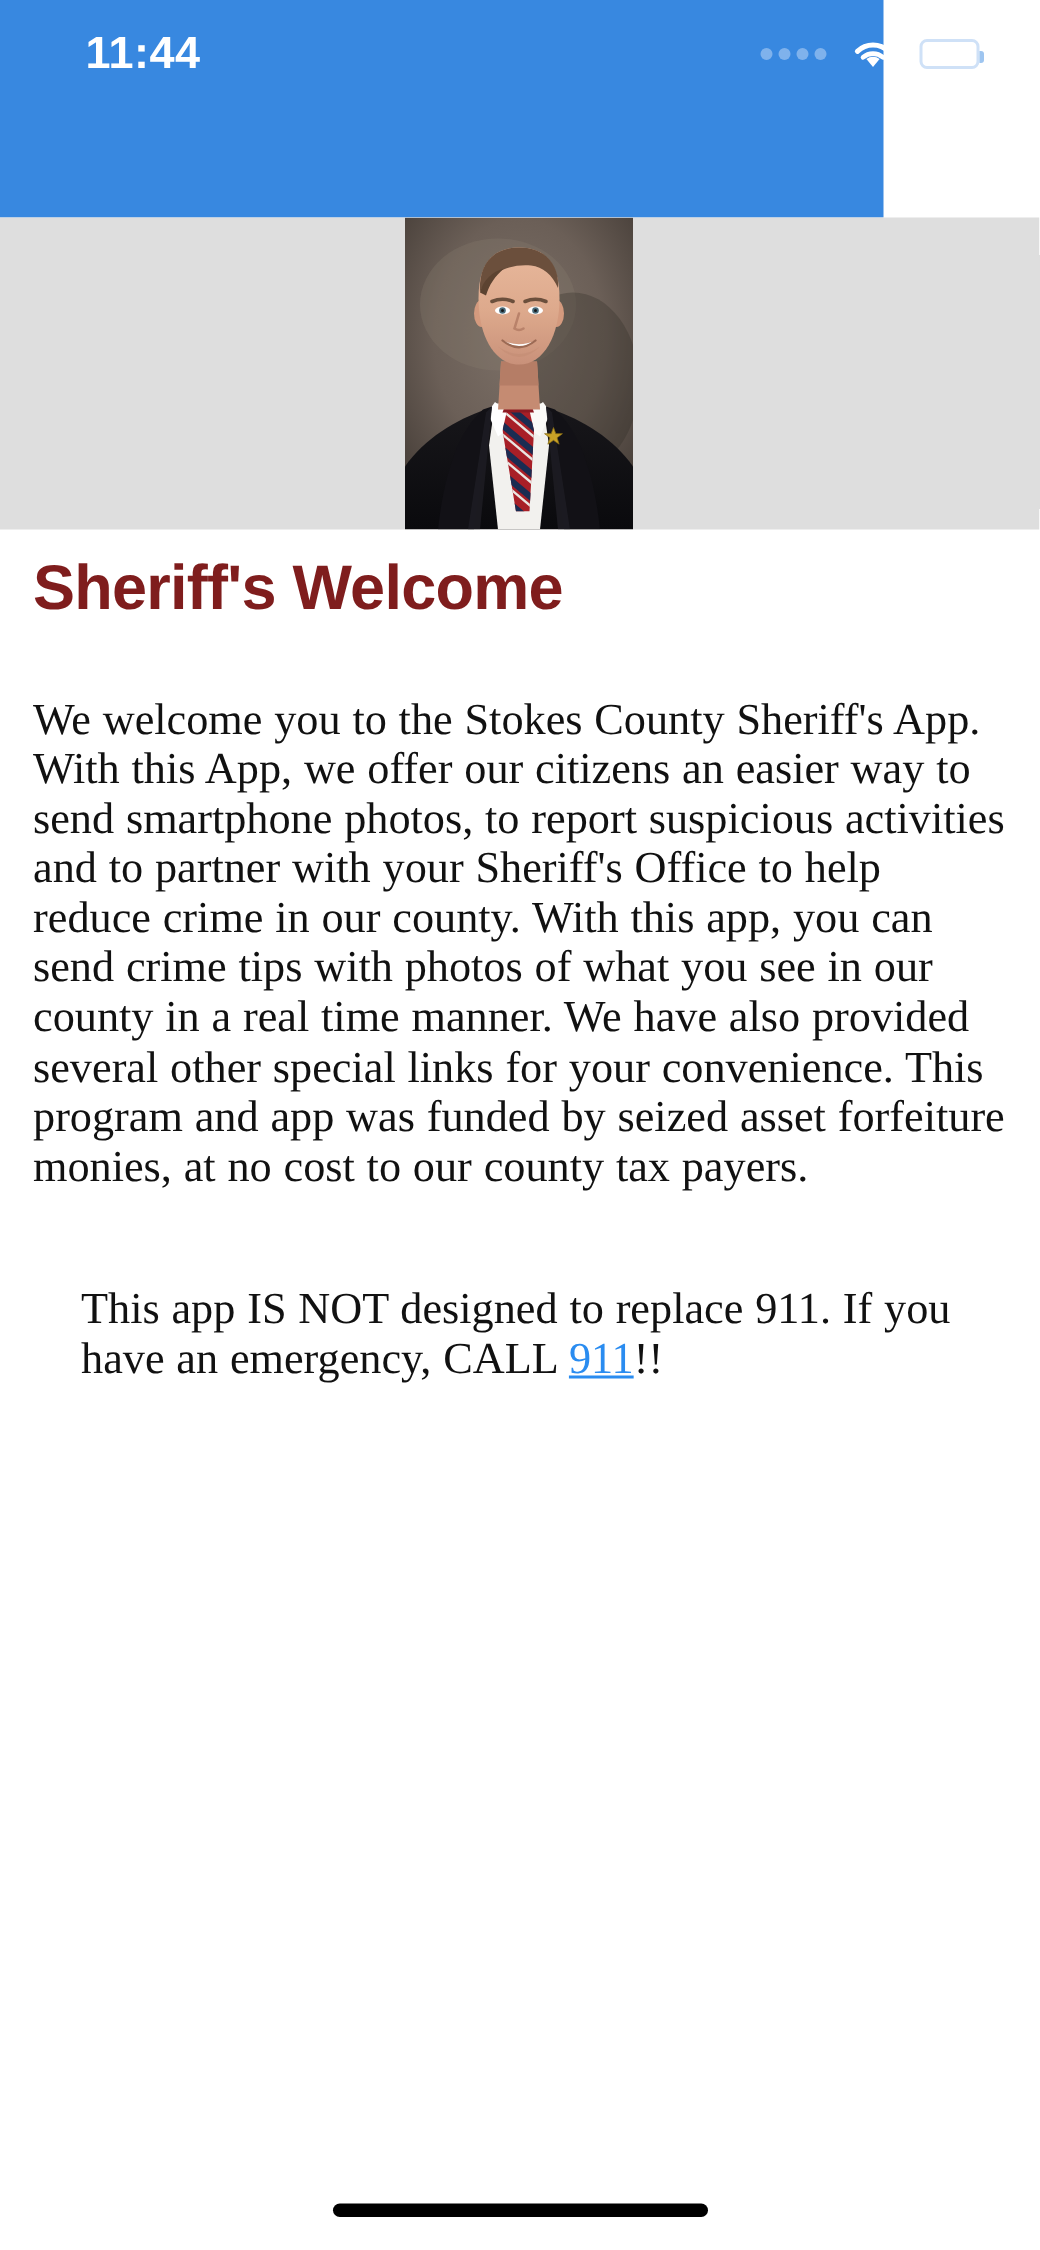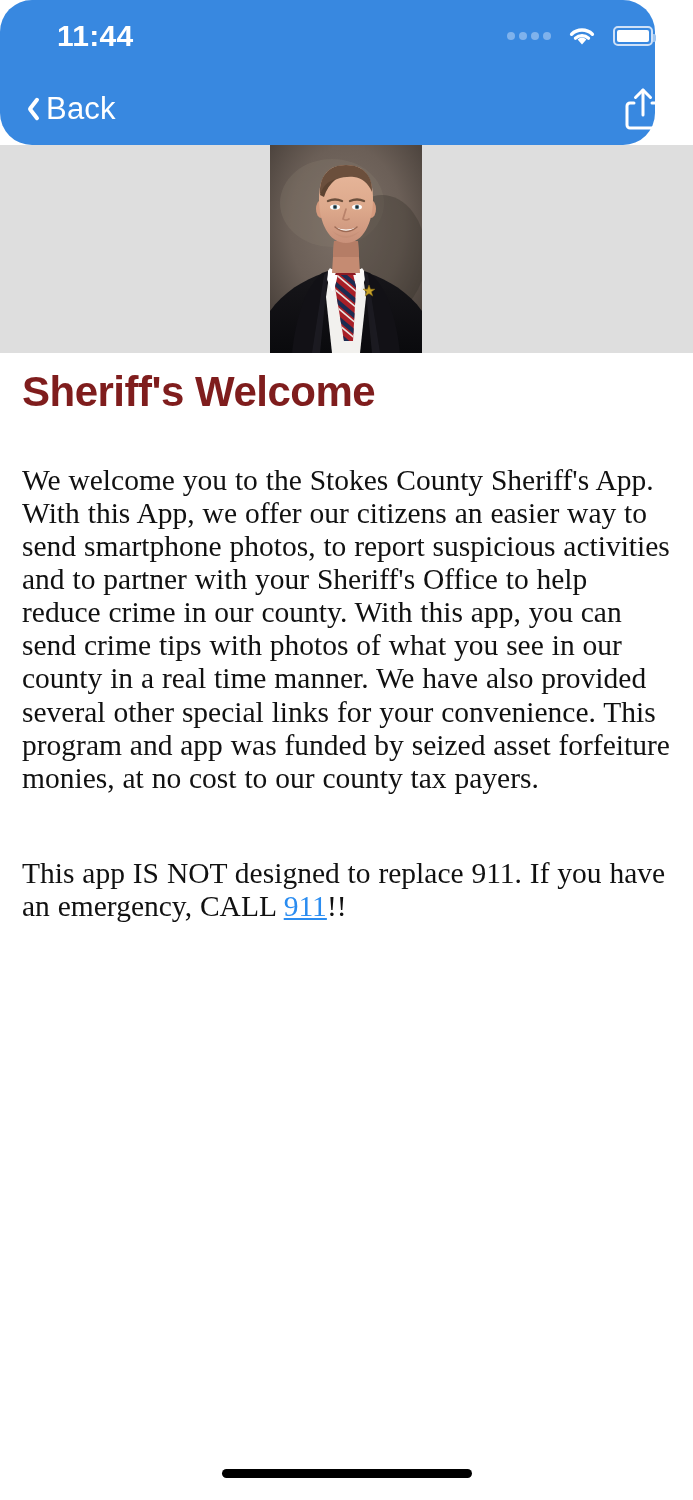--- a/index.html
+++ b/index.html
@@ -6,23 +6,22 @@
   html, body {
     width:693px; height:1500px;
     background:#ffffff;
     font-family:"Liberation Sans", sans-serif;
     overflow:hidden;
   }
   #screen { position:relative; width:693px; height:1500px; background:#fff; }
 
   
   .chrome {
-    position:absolute; top:0; left:0; width:655px; height:145px;
+    position:absolute; top:0; left:0; width:589px; height:145px;
     background:#3888e0;
-    border-radius:32px;
   }
   .statusbar {
     position:absolute; top:0; left:0; width:693px; height:72px;
     display:flex; align-items:center; justify-content:space-between;
     padding:0 40px 0 57px;
   }
   .status-time {
     color:#ffffff; font-size:30px; font-weight:600;
     letter-spacing:0.3px; line-height:1;
   }
@@ -73,21 +72,21 @@
   }
   .body-wrap {
     font-family:"Liberation Serif", serif;
     color:#111; margin-top:48px;
   }
   .person-name { font-size:27px; font-weight:700; line-height:1.2; }
   .para {
     font-size:29.5px; line-height:1.12; 
     text-align:left; word-spacing:0.5px;
   }
-  .para-2 { margin-top:62px; }
+  .para-2 { margin-top:62px;margin-left:32px; }
   .link-911 { color:#2a8cf0; }
 
   
   .home-indicator {
     position:absolute; left:50%; transform:translateX(-50%);
     bottom:22px; width:250px; height:9px;
     background:#000; border-radius:5px;
   }
 </style>
 </head>
@@ -113,34 +112,20 @@
             <path d="M4.6 9.2 A15 15 0 0 1 25.4 9.2" fill="none" stroke="#ffffff" stroke-width="3.4" stroke-linecap="round"></path>
             <path d="M8.4 13.2 A10 10 0 0 1 21.6 13.2" fill="none" stroke="#ffffff" stroke-width="3.2" stroke-linecap="round"></path>
           </svg>
         </span>
         <span class="batt">
             <i></i>
           </span>
       </div>
     </div>
 
-    <div class="navbar">
-      <div class="back-btn">
-        <span class="chev"></span>
-        <span class="back-label">Back</span>
-      </div>
-
-      <div class="share-btn">
-        <svg viewBox="0 0 40 46" width="40" height="46">
-          <path d="M11 17 H7 a3 3 0 0 0 -3 3 V39 a3 3 0 0 0 3 3 H33 a3 3 0 0 0 3 -3 V20 a3 3 0 0 0 -3 -3 H29" fill="none" stroke="#ffffff" stroke-width="3" stroke-linecap="round"></path>
-          <path d="M20 4 V29" fill="none" stroke="#ffffff" stroke-width="3" stroke-linecap="round"></path>
-          <path d="M12.5 11.5 L20 4 L27.5 11.5" fill="none" stroke="#ffffff" stroke-width="3" stroke-linecap="round" stroke-linejoin="round"></path>
-        </svg>
-      </div>
-    </div>
   </div>
 
   <div class="photo-band">
     <div class="photo">
       <svg viewBox="0 0 152 208" preserveAspectRatio="none">
         <defs>
           <radialGradient id="bg" cx="50%" cy="38%" r="78%">
             <stop offset="0%" stop-color="#7d7168"></stop>
             <stop offset="48%" stop-color="#6b5f57"></stop>
             <stop offset="100%" stop-color="#3a332e"></stop>

